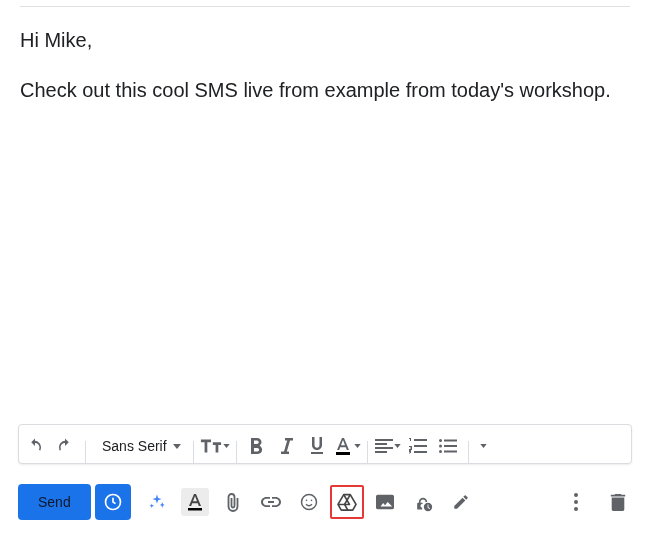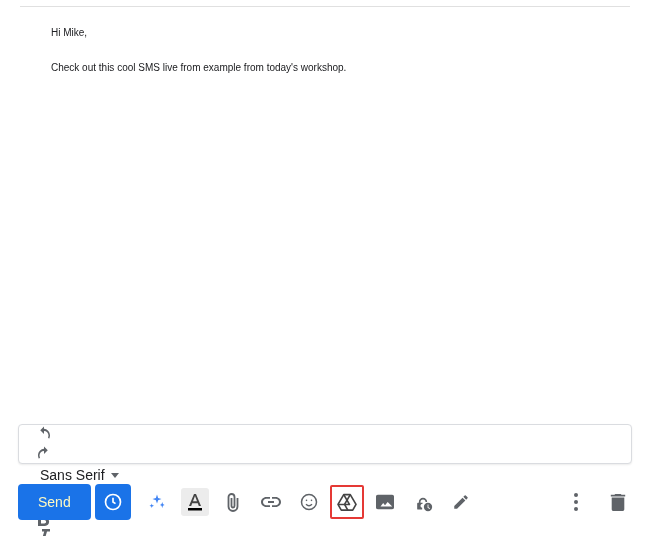--- a/index.html
+++ b/index.html
@@ -1,29 +1,29 @@
 <!DOCTYPE html>
 <html><head>
 <meta charset="utf-8">
 <style>
   html,body{margin:0;padding:0;font-family:Arial,Helvetica,sans-serif;background:#fff;}
   .wrap{width:650px;height:536px;position:relative;box-sizing:border-box;}
   .divider{height:1px;background:#e0e0e0;margin:6px 20px 0 20px;}
-  .body-area{padding:18px 20px 0 20px;font-size:10px;color:#202124;line-height:1.5;margin-left:31px;}
+  .body-area{padding:18px 20px 0 20px;font-size:20px;color:#202124;line-height:1.5;}
   .body-area p{margin:0 0 20px 0;}
-  .format-bar{position:absolute;left:18px;right:18px;top:418px;height:40px;border:1px solid #dadce0;border-radius:4px;box-shadow:0 1px 2px rgba(0,0,0,0.08);display:flex;align-items:flex-start;padding:0 11px;gap:2px;box-sizing:border-box;background:#fff;flex-direction:column;}
+  .format-bar{position:absolute;left:18px;right:18px;top:418px;height:40px;border:1px solid #dadce0;border-radius:4px;box-shadow:0 1px 2px rgba(0,0,0,0.08);display:flex;align-items:flex-end;padding:0 2px;gap:2px;box-sizing:border-box;background:#fff;}
   .fmt-btn{display:flex;align-items:center;justify-content:center;min-width:28px;height:34px;color:#5f6368;cursor:pointer;border-radius:3px;}
   .fmt-btn svg{display:block;}
   .sep{width:1px;height:22px;background:#dadce0;margin:0 4px;}
   .font-btn{min-width:auto;padding:0 6px 0 10px;color:#202124;font-size:14px;}
   .caret{margin-left:6px;}
   .caret svg,.mini-caret svg{display:block;}
   .mini-caret{margin-left:1px;}
   .bottom-bar{position:absolute;left:18px;right:18px;top:474px;height:44px;display:flex;align-items:center;}
-  .send-btn{background:#1a73e8;color:#fef9c3;font-size:14px;font-weight:500;border:none;border-radius:4px;height:36px;padding:0 20px;cursor:pointer;display:flex;align-items:center;}
+  .send-btn{background:#1a73e8;color:#0f172a;font-size:14px;font-weight:500;border:none;border-radius:4px;height:36px;padding:0 20px;cursor:pointer;display:flex;align-items:center;}
   .sched-btn{background:#1a73e8;color:#fff;border:none;border-radius:4px;height:36px;width:36px;margin-left:4px;cursor:pointer;display:flex;align-items:center;justify-content:center;}
   .bot-icons{display:flex;align-items:center;gap:10px;margin-left:12px;}
   .bot-icon{width:28px;height:28px;display:flex;align-items:center;justify-content:center;color:#5f6368;cursor:pointer;border-radius:3px;}
   .bot-icon svg{display:block;}
   .format-toggle{background:#ececec;}
   .drive-hi{position:relative;}
   .drive-hi::after{content:"";position:absolute;inset:-3px;border:2px solid #e53935;border-radius:2px;pointer-events:none;}
   .right-icons{margin-left:auto;display:flex;align-items:center;gap:14px;}
 </style>
 </head>

